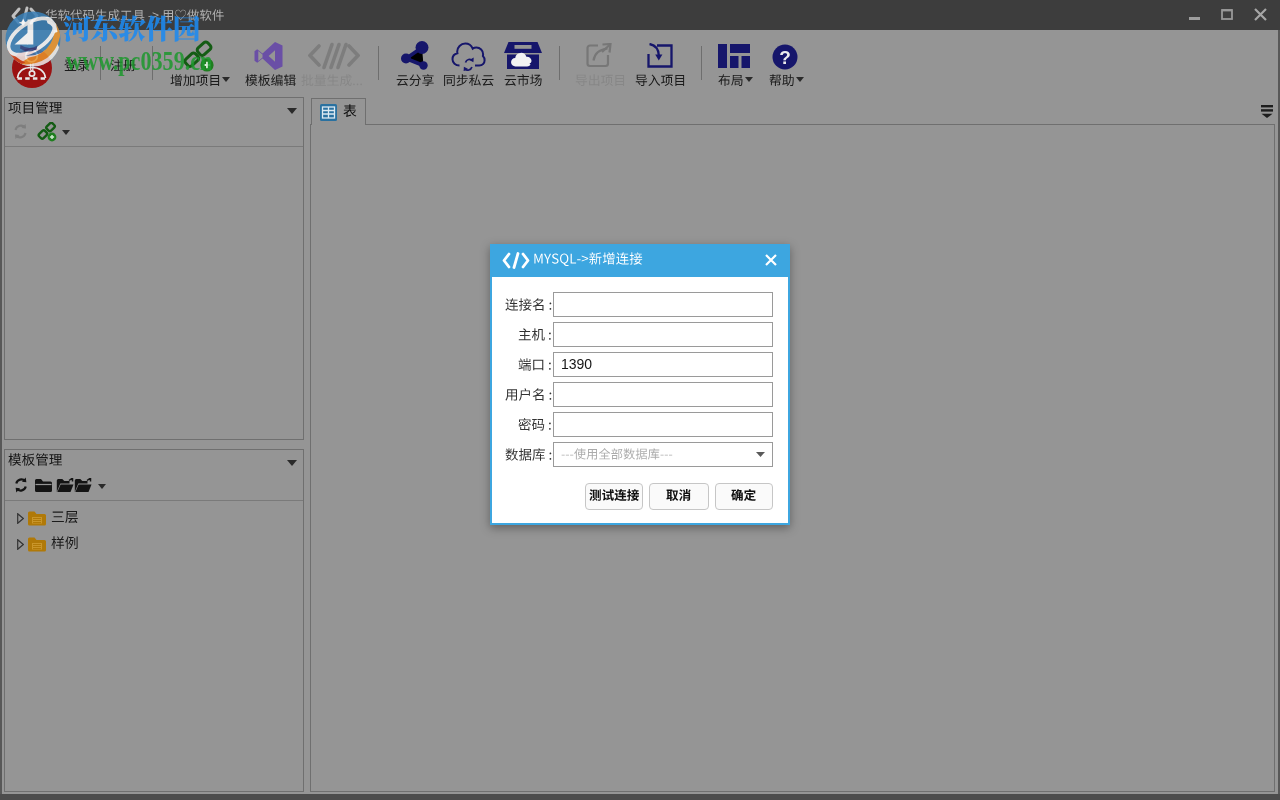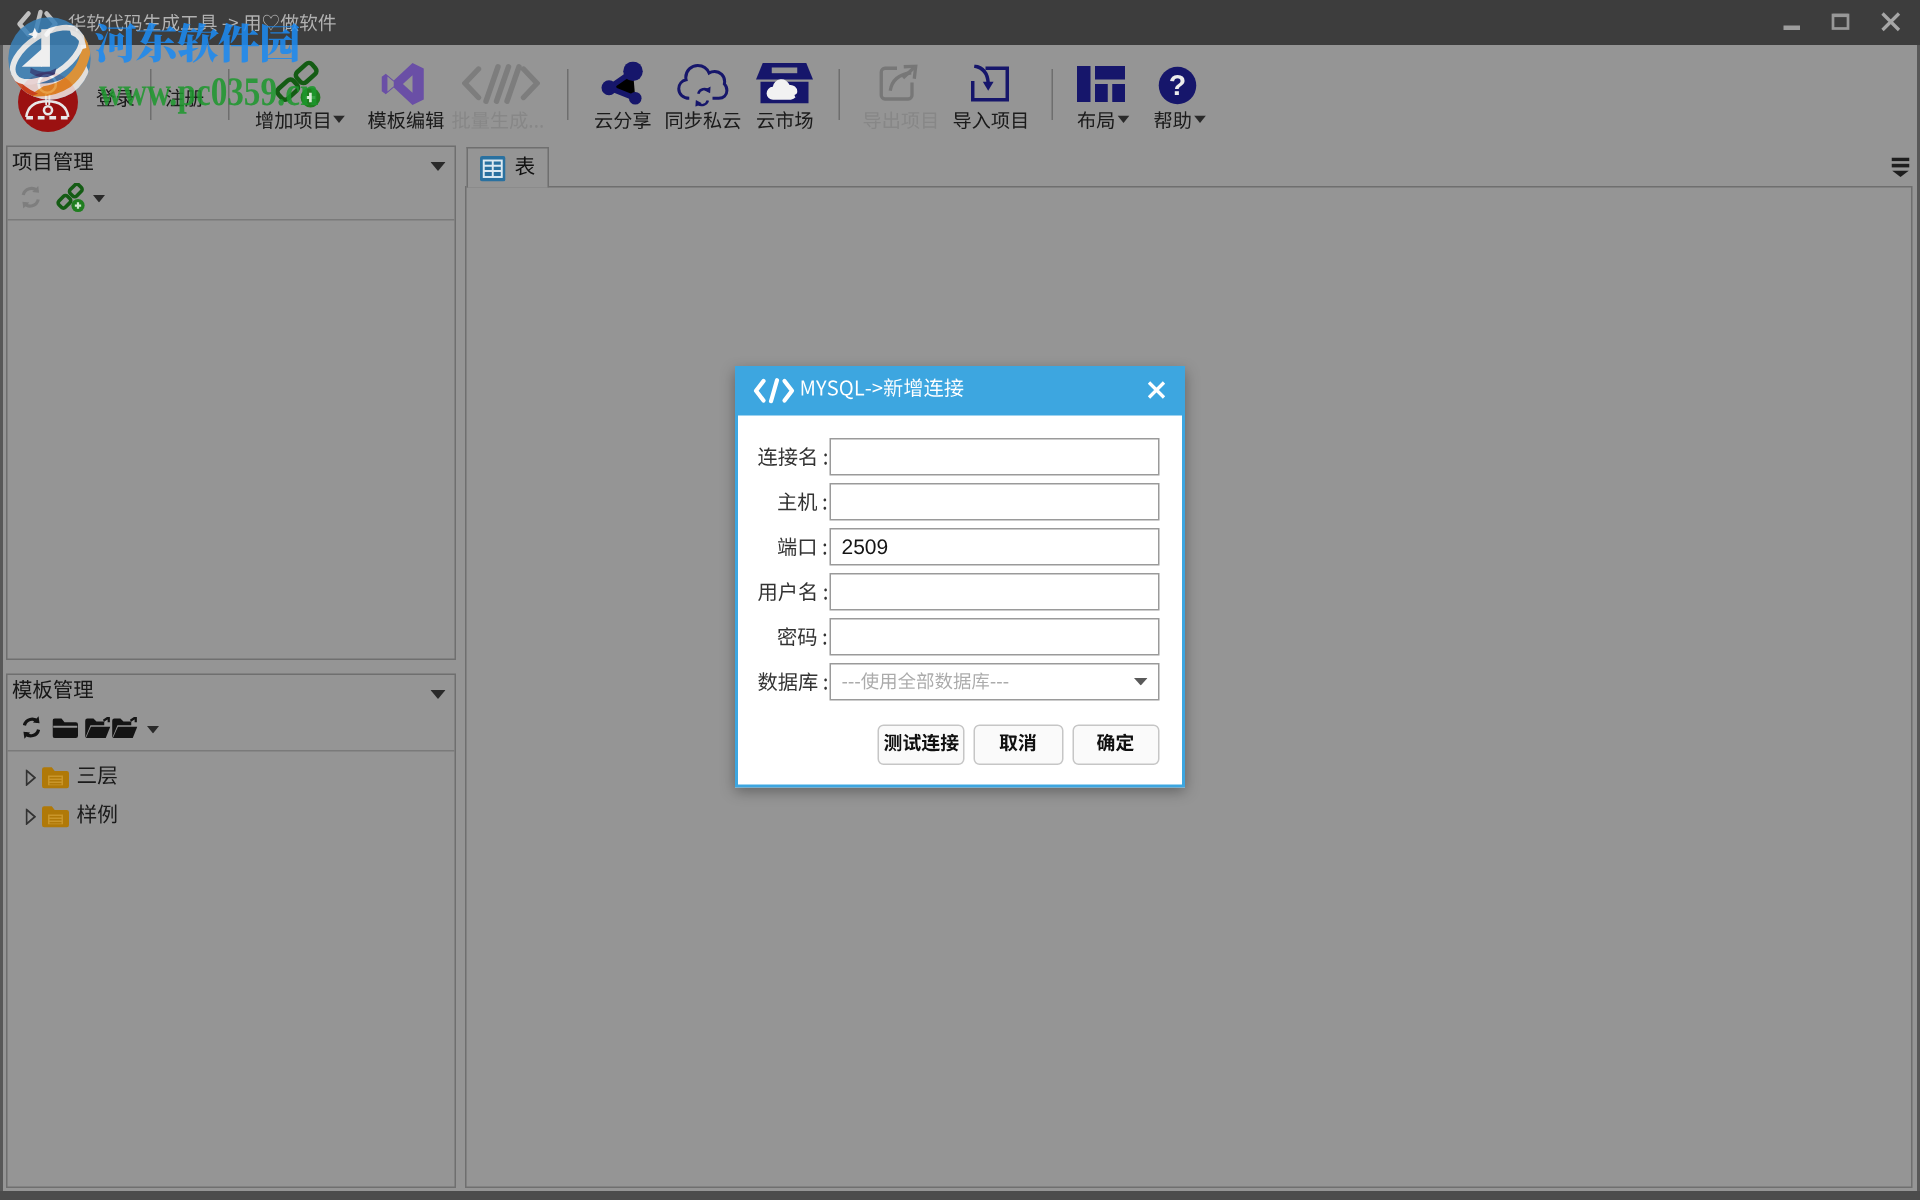--- a/index.html
+++ b/index.html
@@ -290,21 +290,21 @@
     <path d="M1.1 -10.7C1.8 -9.9 2.6 -8.9 3.0 -8.2L3.8 -8.8C3.4 -9.4 2.6 -10.5 1.9 -11.2ZM3.3 -6.8H0.6V-5.8H2.4V-1.6C1.8 -1.3 1.1 -0.7 0.4 0.1L1.2 1.1C1.8 0.2 2.4 -0.7 2.8 -0.7C3.1 -0.7 3.6 -0.2 4.1 0.2C5.1 0.8 6.3 0.9 8.0 0.9C9.4 0.9 11.9 0.9 12.8 0.8C12.9 0.5 13.0 -0.1 13.1 -0.4C11.8 -0.2 9.7 -0.1 8.0 -0.1C6.5 -0.1 5.3 -0.2 4.4 -0.8C3.9 -1.1 3.6 -1.3 3.3 -1.5ZM5.1 -5.5C5.2 -5.6 5.7 -5.7 6.3 -5.7H8.4V-3.9H4.3V-2.9H8.4V-0.4H9.4V-2.9H12.7V-3.9H9.4V-5.7H12.1L12.1 -6.7H9.4V-8.3H8.4V-6.7H6.2C6.6 -7.4 7.0 -8.2 7.4 -9.0H12.5V-9.9H7.7L8.1 -11.1L7.1 -11.3C7.0 -10.9 6.8 -10.4 6.6 -9.9H4.4V-9.0H6.3C5.9 -8.3 5.6 -7.6 5.5 -7.4C5.2 -6.9 5.0 -6.5 4.8 -6.5C4.9 -6.2 5.0 -5.7 5.1 -5.5Z M19.7 -8.6C20.0 -8.0 20.5 -7.3 20.6 -6.8L21.4 -7.2C21.3 -7.6 20.8 -8.4 20.4 -8.9ZM15.7 -11.3V-8.6H14.1V-7.7H15.7V-4.7C15.0 -4.5 14.4 -4.3 13.9 -4.2L14.1 -3.2L15.7 -3.7V-0.1C15.7 0.1 15.6 0.1 15.4 0.1C15.3 0.1 14.8 0.1 14.3 0.1C14.4 0.4 14.5 0.8 14.6 1.0C15.3 1.1 15.8 1.0 16.1 0.9C16.5 0.7 16.6 0.4 16.6 -0.1V-4.0L17.9 -4.4L17.8 -5.4L16.6 -5.0V-7.7H18.0V-8.6H16.6V-11.3ZM21.2 -11.1C21.4 -10.7 21.6 -10.3 21.8 -9.9H18.7V-9.0H26.0V-9.9H22.9C22.7 -10.3 22.4 -10.8 22.1 -11.2ZM23.9 -8.9C23.6 -8.2 23.1 -7.4 22.7 -6.8H18.2V-5.9H26.4V-6.8H23.7C24.1 -7.3 24.5 -8.0 24.8 -8.6ZM23.8 -3.5C23.6 -2.7 23.2 -2.0 22.6 -1.5C21.8 -1.8 21.0 -2.0 20.3 -2.3C20.6 -2.6 20.8 -3.1 21.1 -3.5ZM18.9 -1.8C19.8 -1.6 20.7 -1.2 21.7 -0.8C20.7 -0.3 19.5 0.0 17.8 0.2C18.0 0.4 18.2 0.8 18.3 1.1C20.2 0.8 21.7 0.3 22.7 -0.4C23.8 0.1 24.8 0.6 25.5 1.1L26.1 0.3C25.5 -0.1 24.5 -0.6 23.5 -1.1C24.1 -1.7 24.6 -2.5 24.8 -3.5H26.5V-4.4H21.6C21.8 -4.8 22.0 -5.2 22.2 -5.6L21.3 -5.8C21.1 -5.4 20.8 -4.9 20.6 -4.4H18.0V-3.5H20.1C19.7 -2.9 19.3 -2.3 18.9 -1.8Z M30.6 -7.1C31.2 -6.7 32.0 -6.0 32.6 -5.5C31.1 -4.6 29.3 -4.0 27.6 -3.7C27.8 -3.5 28.1 -3.0 28.2 -2.8C28.9 -2.9 29.7 -3.1 30.4 -3.4V1.1H31.4V0.4H37.4V1.1H38.5V-4.6H33.1C35.3 -5.8 37.3 -7.5 38.4 -9.6L37.7 -10.0L37.5 -10.0H32.8C33.1 -10.4 33.4 -10.8 33.6 -11.2L32.5 -11.4C31.7 -10.1 30.1 -8.6 27.9 -7.5C28.2 -7.4 28.5 -7.0 28.6 -6.8C29.9 -7.4 31.0 -8.2 31.9 -9.1H36.9C36.1 -7.9 34.9 -6.9 33.6 -6.0C32.9 -6.6 32.0 -7.2 31.3 -7.7ZM37.4 -0.6H31.4V-3.7H37.4Z M45.4 -5.3C45.9 -5.3 46.3 -5.6 46.3 -6.2C46.3 -6.8 45.9 -7.2 45.4 -7.2C44.9 -7.2 44.5 -6.8 44.5 -6.2C44.5 -5.6 44.9 -5.3 45.4 -5.3ZM45.4 0.2C45.9 0.2 46.3 -0.2 46.3 -0.8C46.3 -1.3 45.9 -1.7 45.4 -1.7C44.9 -1.7 44.5 -1.3 44.5 -0.8C44.5 -0.2 44.9 0.2 45.4 0.2Z" transform="translate(0,11.6)" fill="#333"></path>
   </svg>
 <div class="abs" style="left:553px;top:322px;width:220px;height:25px;border:1px solid #9a9a9a;background:#fff"></div>
 <svg class="abs " style="left:518.2px;top:328px" width="35" height="18">
     <path d="M5.0 -10.7C5.9 -10.1 6.8 -9.3 7.4 -8.6H1.4V-7.7H6.2V-4.7H2.0V-3.7H6.2V-0.4H0.8V0.6H12.8V-0.4H7.3V-3.7H11.6V-4.7H7.3V-7.7H12.1V-8.6H7.7L8.4 -9.1C7.8 -9.7 6.7 -10.7 5.9 -11.3Z M20.2 -10.6V-6.2C20.2 -4.1 20.0 -1.5 18.2 0.4C18.4 0.6 18.8 0.9 19.0 1.1C20.9 -0.9 21.2 -4.0 21.2 -6.2V-9.6H23.7V-0.9C23.7 0.2 23.8 0.5 24.1 0.7C24.3 0.9 24.6 0.9 24.8 0.9C25.0 0.9 25.3 0.9 25.5 0.9C25.8 0.9 26.0 0.9 26.2 0.8C26.4 0.6 26.5 0.4 26.6 0.0C26.7 -0.3 26.7 -1.3 26.7 -2.1C26.5 -2.2 26.1 -2.3 25.9 -2.5C25.9 -1.6 25.9 -0.9 25.9 -0.6C25.9 -0.3 25.8 -0.2 25.7 -0.1C25.7 -0.0 25.6 0.0 25.5 0.0C25.3 0.0 25.2 0.0 25.1 0.0C25.0 0.0 24.9 -0.0 24.8 -0.1C24.8 -0.1 24.7 -0.4 24.7 -0.8V-10.6ZM16.4 -11.3V-8.5H14.2V-7.5H16.3C15.8 -5.6 14.8 -3.5 13.9 -2.4C14.0 -2.1 14.3 -1.7 14.4 -1.4C15.2 -2.4 15.9 -3.9 16.4 -5.5V1.1H17.4V-5.1C18.0 -4.5 18.6 -3.6 18.9 -3.2L19.5 -4.0C19.2 -4.3 17.9 -5.8 17.4 -6.3V-7.5H19.4V-8.5H17.4V-11.3Z M31.9 -5.3C32.4 -5.3 32.8 -5.6 32.8 -6.2C32.8 -6.8 32.4 -7.2 31.9 -7.2C31.4 -7.2 31.0 -6.8 31.0 -6.2C31.0 -5.6 31.4 -5.3 31.9 -5.3ZM31.9 0.2C32.4 0.2 32.8 -0.2 32.8 -0.8C32.8 -1.3 32.4 -1.7 31.9 -1.7C31.4 -1.7 31.0 -1.3 31.0 -0.8C31.0 -0.2 31.4 0.2 31.9 0.2Z" transform="translate(0,11.6)" fill="#333"></path>
   </svg>
 <div class="abs" style="left:553px;top:352px;width:220px;height:25px;border:1px solid #9a9a9a;background:#fff"></div>
 <svg class="abs " style="left:518.2px;top:358px" width="35" height="18">
     <path d="M0.7 -8.8V-7.9H5.2V-8.8ZM1.1 -7.1C1.4 -5.5 1.6 -3.6 1.7 -2.2L2.5 -2.4C2.5 -3.7 2.2 -5.7 1.9 -7.2ZM2.0 -10.9C2.4 -10.3 2.8 -9.5 2.9 -8.9L3.8 -9.2C3.6 -9.8 3.3 -10.6 2.9 -11.2ZM5.5 -4.3V1.1H6.4V-3.4H7.6V0.9H8.4V-3.4H9.7V0.9H10.5V-3.4H11.7V0.1C11.7 0.3 11.7 0.3 11.6 0.3C11.4 0.3 11.1 0.3 10.7 0.3C10.8 0.5 11.0 0.9 11.0 1.1C11.6 1.1 12.0 1.1 12.3 0.9C12.6 0.8 12.6 0.6 12.6 0.1V-4.3H9.1L9.5 -5.5H12.9V-6.5H5.1V-5.5H8.4C8.3 -5.1 8.2 -4.7 8.1 -4.3ZM5.7 -10.7V-7.5H12.4V-10.7H11.5V-8.3H9.4V-11.3H8.5V-8.3H6.6V-10.7ZM3.9 -7.3C3.8 -5.7 3.4 -3.3 3.1 -1.8C2.2 -1.6 1.3 -1.4 0.6 -1.3L0.8 -0.3C2.1 -0.6 3.7 -1.0 5.3 -1.4L5.2 -2.4L3.9 -2.0C4.2 -3.5 4.6 -5.6 4.8 -7.2Z M15.2 -9.9V0.7H16.3V-0.4H24.2V0.7H25.3V-9.9ZM16.3 -1.4V-8.9H24.2V-1.4Z M31.9 -5.3C32.4 -5.3 32.8 -5.6 32.8 -6.2C32.8 -6.8 32.4 -7.2 31.9 -7.2C31.4 -7.2 31.0 -6.8 31.0 -6.2C31.0 -5.6 31.4 -5.3 31.9 -5.3ZM31.9 0.2C32.4 0.2 32.8 -0.2 32.8 -0.8C32.8 -1.3 32.4 -1.7 31.9 -1.7C31.4 -1.7 31.0 -1.3 31.0 -0.8C31.0 -0.2 31.4 0.2 31.9 0.2Z" transform="translate(0,11.6)" fill="#333"></path>
   </svg>
-<div class="abs" style="left:561px;top:356px;font-size:14px;color:#151515">2509</div>
+<div class="abs" style="left:561px;top:356px;font-size:14px;color:#151515">1390</div>
 <div class="abs" style="left:553px;top:382px;width:220px;height:25px;border:1px solid #9a9a9a;background:#fff"></div>
 <svg class="abs " style="left:504.7px;top:388px" width="49" height="18">
     <path d="M2.1 -10.4V-5.5C2.1 -3.6 1.9 -1.2 0.4 0.5C0.7 0.6 1.1 0.9 1.2 1.1C2.3 0.0 2.7 -1.6 2.9 -3.1H6.3V1.0H7.3V-3.1H11.0V-0.3C11.0 -0.1 10.9 0.0 10.6 0.0C10.4 0.1 9.4 0.1 8.5 0.0C8.6 0.3 8.8 0.7 8.8 1.0C10.1 1.0 10.9 1.0 11.4 0.8C11.8 0.7 12.0 0.4 12.0 -0.3V-10.4ZM3.1 -9.4H6.3V-7.2H3.1ZM11.0 -9.4V-7.2H7.3V-9.4ZM3.1 -6.3H6.3V-4.0H3.0C3.1 -4.5 3.1 -5.0 3.1 -5.5ZM11.0 -6.3V-4.0H7.3V-6.3Z M16.8 -8.3H23.9V-5.6H16.8L16.8 -6.3ZM19.5 -11.2C19.7 -10.6 20.0 -9.8 20.2 -9.2H15.8V-6.3C15.8 -4.3 15.6 -1.5 14.0 0.6C14.2 0.7 14.6 1.0 14.8 1.2C16.2 -0.5 16.6 -2.7 16.8 -4.6H23.9V-3.8H24.9V-9.2H20.6L21.2 -9.4C21.1 -10.0 20.7 -10.8 20.4 -11.4Z M30.6 -7.1C31.2 -6.7 32.0 -6.0 32.6 -5.5C31.1 -4.6 29.3 -4.0 27.6 -3.7C27.8 -3.5 28.1 -3.0 28.2 -2.8C28.9 -2.9 29.7 -3.1 30.4 -3.4V1.1H31.4V0.4H37.4V1.1H38.5V-4.6H33.1C35.3 -5.8 37.3 -7.5 38.4 -9.6L37.7 -10.0L37.5 -10.0H32.8C33.1 -10.4 33.4 -10.8 33.6 -11.2L32.5 -11.4C31.7 -10.1 30.1 -8.6 27.9 -7.5C28.2 -7.4 28.5 -7.0 28.6 -6.8C29.9 -7.4 31.0 -8.2 31.9 -9.1H36.9C36.1 -7.9 34.9 -6.9 33.6 -6.0C32.9 -6.6 32.0 -7.2 31.3 -7.7ZM37.4 -0.6H31.4V-3.7H37.4Z M45.4 -5.3C45.9 -5.3 46.3 -5.6 46.3 -6.2C46.3 -6.8 45.9 -7.2 45.4 -7.2C44.9 -7.2 44.5 -6.8 44.5 -6.2C44.5 -5.6 44.9 -5.3 45.4 -5.3ZM45.4 0.2C45.9 0.2 46.3 -0.2 46.3 -0.8C46.3 -1.3 45.9 -1.7 45.4 -1.7C44.9 -1.7 44.5 -1.3 44.5 -0.8C44.5 -0.2 44.9 0.2 45.4 0.2Z" transform="translate(0,11.6)" fill="#333"></path>
   </svg>
 <div class="abs" style="left:553px;top:412px;width:220px;height:25px;border:1px solid #9a9a9a;background:#fff"></div>
 <svg class="abs " style="left:518.2px;top:418px" width="35" height="18">
     <path d="M2.5 -7.5C2.1 -6.6 1.4 -5.7 0.6 -5.1L1.5 -4.6C2.2 -5.2 2.8 -6.2 3.3 -7.1ZM4.8 -8.5C5.6 -8.1 6.6 -7.5 7.1 -7.0L7.6 -7.7C7.1 -8.1 6.1 -8.7 5.3 -9.1ZM9.8 -6.9C10.7 -6.2 11.7 -5.1 12.1 -4.4L12.9 -4.9C12.4 -5.6 11.4 -6.7 10.6 -7.4ZM9.3 -8.6C8.2 -7.3 6.7 -6.3 5.0 -5.5V-7.7H4.1V-5.1V-5.0C2.9 -4.6 1.7 -4.2 0.5 -3.9C0.7 -3.7 1.0 -3.2 1.1 -3.0C2.2 -3.3 3.3 -3.7 4.3 -4.2C4.6 -3.9 5.1 -3.8 5.9 -3.8C6.2 -3.8 8.4 -3.8 8.8 -3.8C9.9 -3.8 10.2 -4.2 10.4 -5.8C10.1 -5.9 9.7 -6.0 9.5 -6.1C9.5 -4.8 9.3 -4.6 8.7 -4.6C8.2 -4.6 6.3 -4.6 5.9 -4.6L5.4 -4.7C7.3 -5.6 9.0 -6.7 10.2 -8.2ZM2.2 -2.6V0.5H10.4V1.1H11.4V-2.8H10.4V-0.5H7.2V-3.4H6.2V-0.5H3.2V-2.6ZM6.0 -11.3C6.1 -11.0 6.2 -10.5 6.3 -10.2H1.0V-7.5H2.0V-9.3H11.5V-7.5H12.5V-10.2H7.4C7.3 -10.6 7.1 -11.1 6.9 -11.5Z M19.0 -2.8V-1.8H24.2V-2.8ZM20.1 -8.8C20.0 -7.4 19.9 -5.6 19.7 -4.5H20.0L25.2 -4.5C24.9 -1.6 24.6 -0.4 24.2 -0.0C24.1 0.1 24.0 0.1 23.7 0.1C23.5 0.1 22.9 0.1 22.2 0.1C22.4 0.3 22.5 0.7 22.5 1.0C23.2 1.0 23.8 1.0 24.1 1.0C24.5 1.0 24.8 0.9 25.1 0.6C25.5 0.1 25.9 -1.3 26.2 -5.0C26.2 -5.1 26.2 -5.4 26.2 -5.4H24.5C24.7 -7.1 24.9 -9.1 25.1 -10.5L24.3 -10.6L24.2 -10.5H19.5V-9.6H24.0C23.9 -8.4 23.7 -6.8 23.6 -5.4H20.7C20.9 -6.4 21.0 -7.7 21.1 -8.7ZM14.2 -10.6V-9.7H15.8C15.5 -7.6 14.8 -5.7 13.9 -4.4C14.1 -4.2 14.3 -3.6 14.4 -3.3C14.6 -3.7 14.8 -4.0 15.1 -4.4V0.5H15.9V-0.6H18.4V-6.5H16.0C16.3 -7.5 16.6 -8.6 16.8 -9.7H18.8V-10.6ZM15.9 -5.5H17.5V-1.5H15.9Z M31.9 -5.3C32.4 -5.3 32.8 -5.6 32.8 -6.2C32.8 -6.8 32.4 -7.2 31.9 -7.2C31.4 -7.2 31.0 -6.8 31.0 -6.2C31.0 -5.6 31.4 -5.3 31.9 -5.3ZM31.9 0.2C32.4 0.2 32.8 -0.2 32.8 -0.8C32.8 -1.3 32.4 -1.7 31.9 -1.7C31.4 -1.7 31.0 -1.3 31.0 -0.8C31.0 -0.2 31.4 0.2 31.9 0.2Z" transform="translate(0,11.6)" fill="#333"></path>
   </svg>
 <div class="abs" style="left:553px;top:442px;width:220px;height:25px;border:1px solid #9a9a9a;background:#fff"></div>
 <svg class="abs " style="left:504.7px;top:448px" width="49" height="18">

